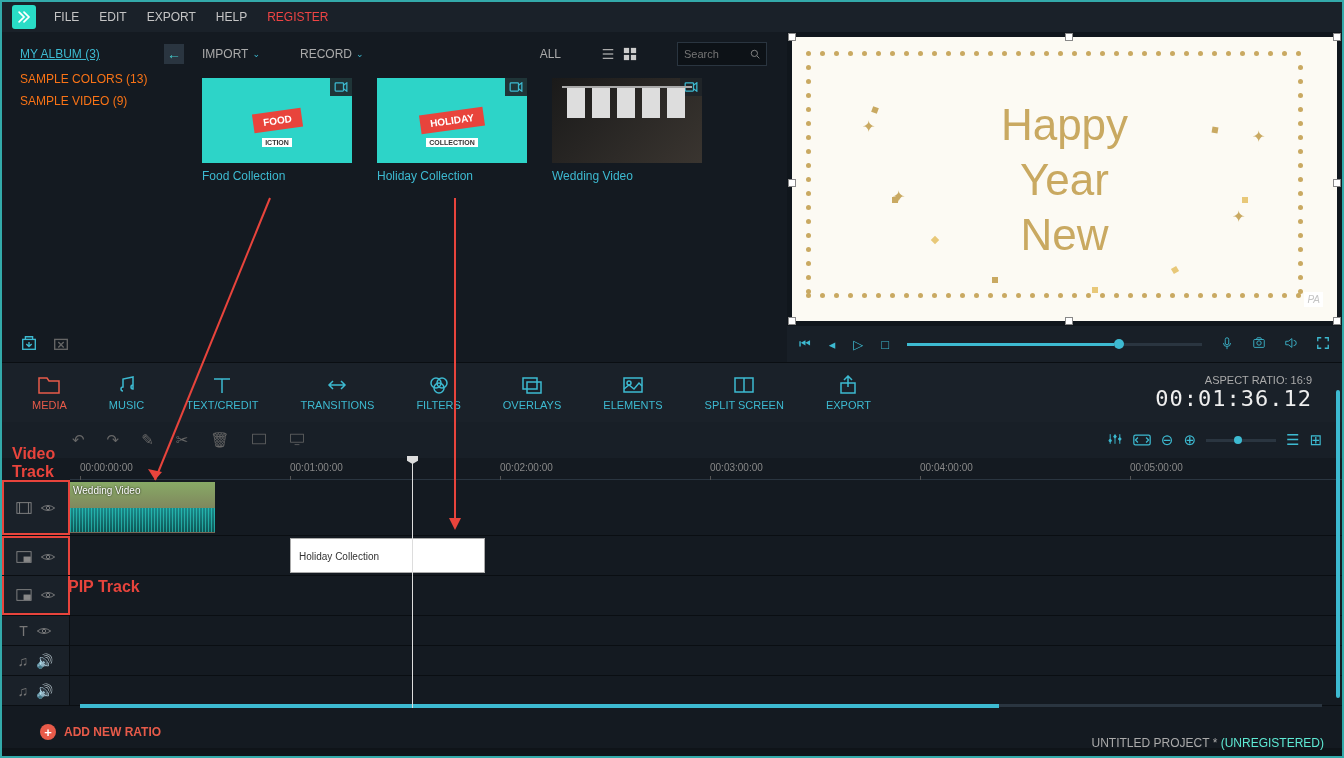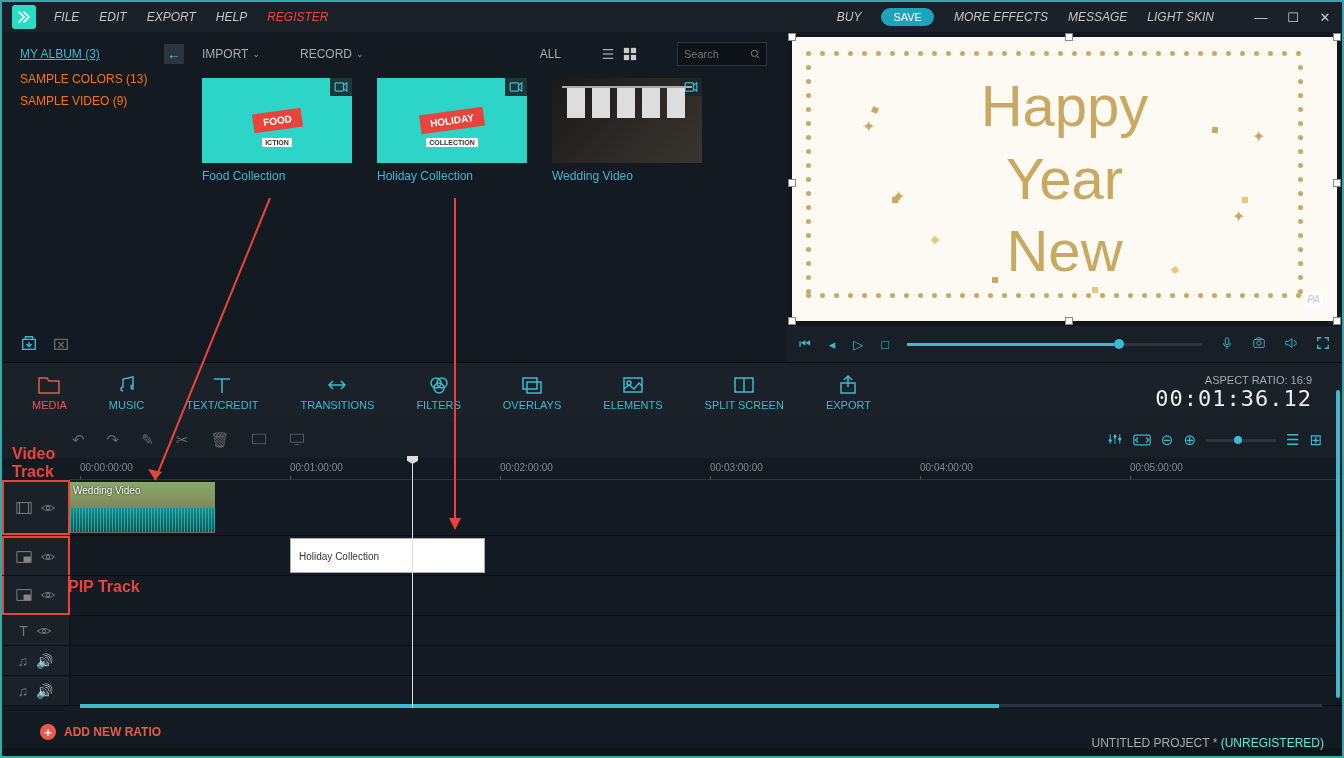--- a/index.html
+++ b/index.html
@@ -3,21 +3,21 @@
 <meta charset="utf-8">
 <style>
   * { box-sizing: border-box; margin: 0; padding: 0; font-family: Arial, sans-serif; }
   body { background: #0f1419; color: #c5c5c5; width: 1344px; height: 758px; overflow: hidden; border: 2px solid #3aa; }
   
   
   .menubar { height: 30px; background: #1a2129; display: flex; align-items: center; padding: 0 10px; gap: 18px; font-size: 12px; }
   .menubar .logo { width: 24px; height: 24px; background: #29dcc6; border-radius: 3px; display: flex; align-items: center; justify-content: center; }
   .menubar .logo svg { width: 14px; height: 14px; }
   .menubar .menu-group-left { display: flex; gap: 20px; }
-  .menubar .menu-item { cursor: pointer; font-style: italic; }
+  .menubar .menu-item { cursor: pointer; }
   .menubar .register { color: #ef4444; }
   .menubar .spacer { flex: 1; }
   .menubar .menu-group-right { display: flex; gap: 20px; align-items: center; }
   .menubar .save-btn { background: #1fa3bd; color: #fff; padding: 3px 12px; border-radius: 10px; font-size: 11px; }
   .menubar .win-controls { display: flex; gap: 18px; margin-left: 20px; }
   .menubar .win-btn { width: 14px; height: 14px; display:flex; align-items:center; justify-content:center; font-size:13px; color:#ccc;}
   
   
   .middle { display: flex; height: 330px; }
   .media-panel { flex: 1; background: #141a21; display: flex; flex-direction: column; position: relative; }
@@ -52,21 +52,21 @@
   .hanging { position:absolute; top:8px; left:10px; right:10px; height:2px; background:#aaa;}
   .hang-item { position:absolute; top:10px; width:18px; height:30px; background:#ddd;}
   
   .import-icons { position:absolute; bottom:10px; left:18px; display:flex; gap:14px;}
   .import-icon { width:18px; height:18px; }
   
   
   .preview { width: 555px; background: #10161c; display:flex; flex-direction:column;}
   .preview-canvas { flex:1; background:#fcfaf3; margin:5px; position:relative; display:flex; align-items:center; justify-content:center;}
   .dot-border { position:absolute; background:#c9a961; border-radius:50%; width:5px; height:5px;}
-  .preview-text { font-family: 'Brush Script MT', cursive; color:#c9a961; font-size:58px; text-align:center; line-height:1.25; z-index:2;}
+  .preview-text { font-family: 'Brush Script MT', cursive; color:#c9a961; font-size:44px; text-align:center; line-height:1.25; z-index:2;}
   .preview-handle { position:absolute; width:8px; height:8px; background:#fff; border:1px solid #888;}
   .confetti { position:absolute; width:6px; height:6px; background:#c9a961;}
   .confetti.gold2{background:#e8c878;}
   .preview-watermark{position:absolute; bottom:14px; right:14px; background:#fff; font-size:10px; font-weight:normal; padding:2px 3px; font-style:italic;margin-left:32px;}
   
   .preview-controls { height: 36px; background:#181f27; display:flex; align-items:center; padding:0 12px; gap:18px;}
   .pc-btn { color:#3dbad1; font-size:13px; cursor:pointer;}
   .pc-slider { flex:1; height:3px; background:#2a3540; position:relative;}
   .pc-slider::after{content:""; position:absolute; left:0; width:70%; height:100%; background:#3dbad1;}
   .pc-handle{position:absolute; left:70%; top:-4px; width:10px; height:10px; background:#3dbad1; border-radius:50%;}
@@ -138,32 +138,20 @@
       </svg>
     </div>
   <div class="menu-group-left">
     <span class="menu-item">FILE</span>
     <span class="menu-item">EDIT</span>
     <span class="menu-item">EXPORT</span>
     <span class="menu-item">HELP</span>
     <span class="menu-item register">REGISTER</span>
   </div>
   <div class="spacer"></div>
-  <div class="menu-group-right">
-    <span class="menu-item">BUY</span>
-    <span class="save-btn">SAVE</span>
-    <span class="menu-item">MORE EFFECTS</span>
-    <span class="menu-item">MESSAGE</span>
-    <span class="menu-item">LIGHT SKIN</span>
-    <div class="win-controls">
-      <span class="win-btn">—</span>
-      <span class="win-btn">☐</span>
-      <span class="win-btn">✕</span>
-    </div>
-  </div>
 </div>
 
 <div class="middle">
   <div class="media-panel">
     <div class="media-top">
       <div class="media-sidebar">
         <div class="album-row">
           <span class="album-active">MY ALBUM (3)</span>
           <span class="back-btn">←</span>
         </div>

